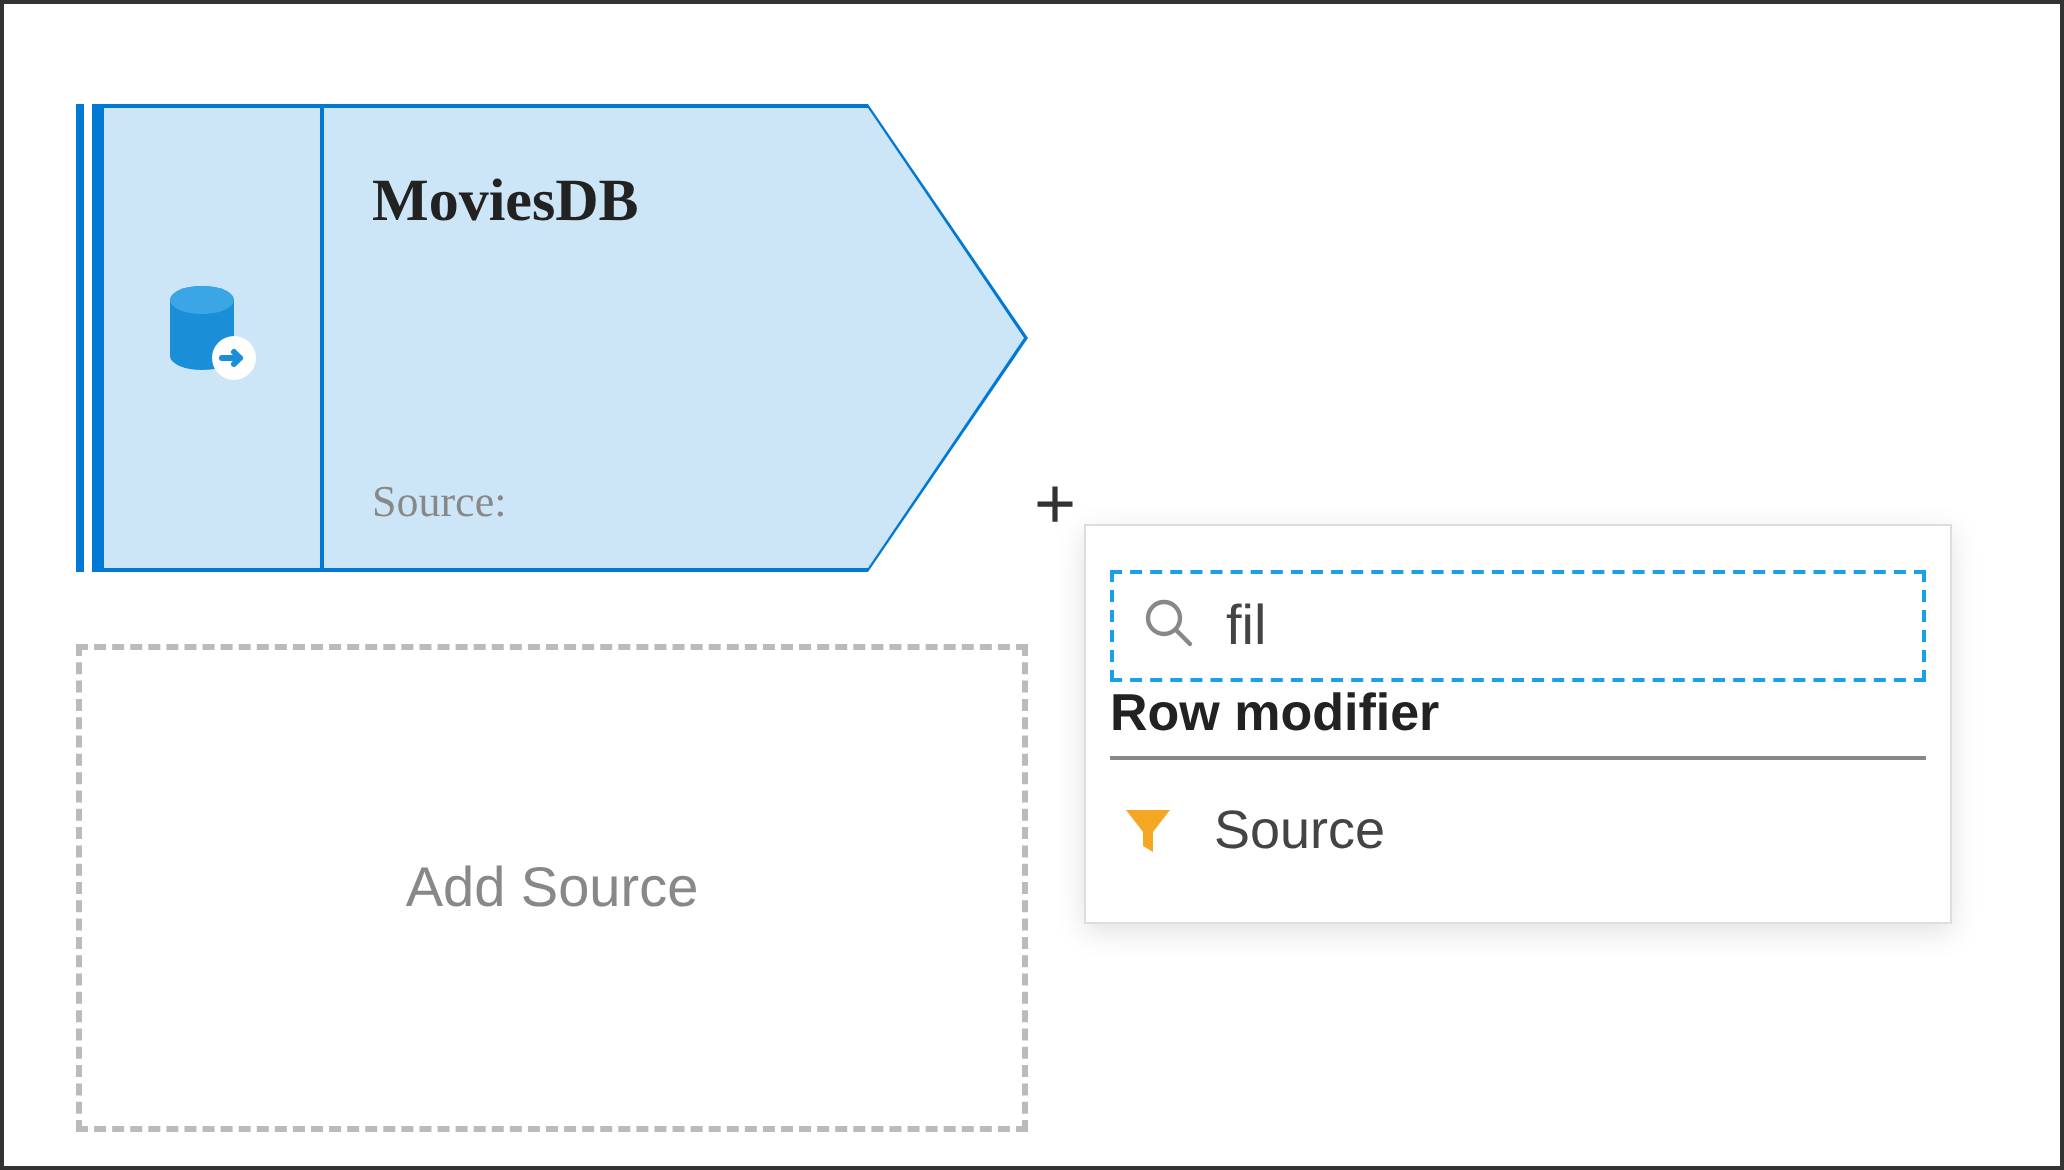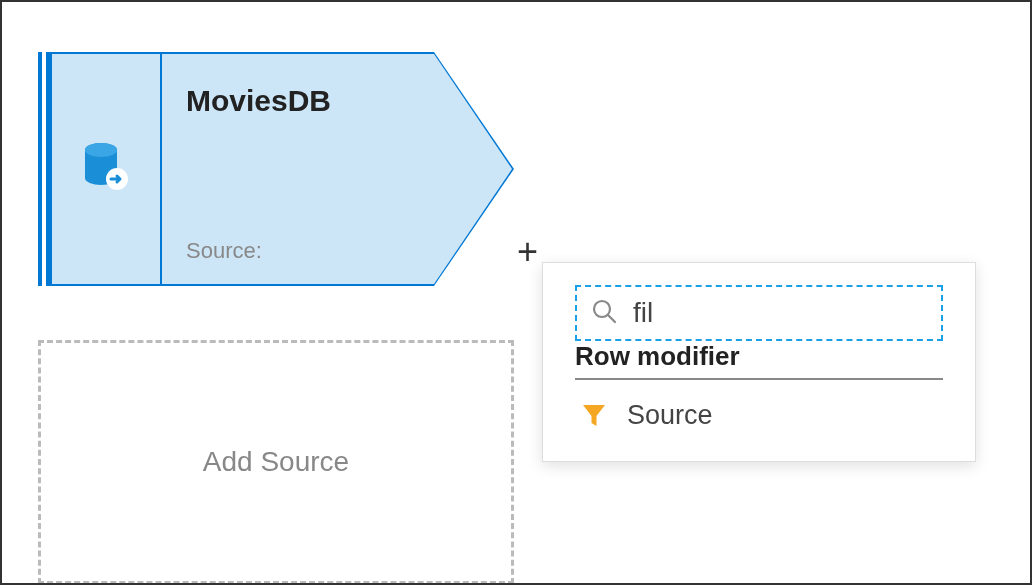--- a/index.html
+++ b/index.html
@@ -14,20 +14,21 @@
     }
 
     
     .source-node {
       position: absolute;
       left: 36px;
       top: 50px;
       height: 234px;
       display: flex;
       cursor: pointer;
+      font-family: Liberation Serif, serif;
     }
     .source-handle {
       width: 14px;
       display: flex;
     }
     .source-handle-bar {
       width: 4px;
       background: #0078d4;
     }
     .source-handle-thin {
@@ -108,21 +109,21 @@
       color: #333;
       font-weight: 300;
       cursor: pointer;
       line-height: 1;
     }
 
     
     .add-source-box {
       position: absolute;
       left: 36px;
-      top: 338px;
+      top: 320px;
       width: 476px;
       height: 244px;
       border: 3px dashed #bbb;
       display: flex;
       align-items: center;
       justify-content: center;
       cursor: pointer;
     }
     .add-source-label {
       font-size: 28px;
@@ -131,21 +132,21 @@
 
     
     .popup {
       position: absolute;
       left: 540px;
       top: 260px;
       width: 434px;
       background: #fff;
       border: 1px solid #ddd;
       box-shadow: 0 4px 14px rgba(0,0,0,0.12);
-      padding: 22px 32px;
+      padding: 22px 12px;
     }
     .search-box {
       border: 2px dashed #1aa0e6;
       display: flex;
       align-items: center;
       padding: 8px 14px;
       height: 56px;
     }
     .search-icon-svg { flex-shrink: 0; }
     .search-input {

